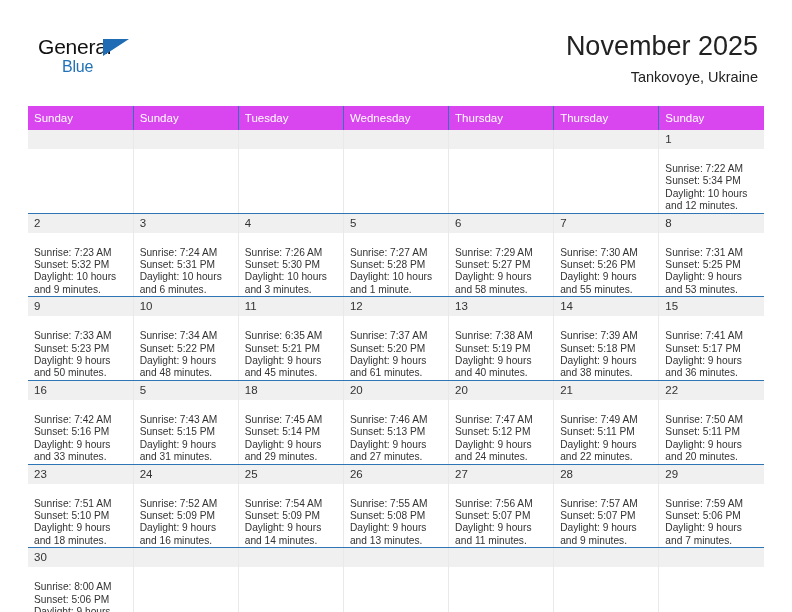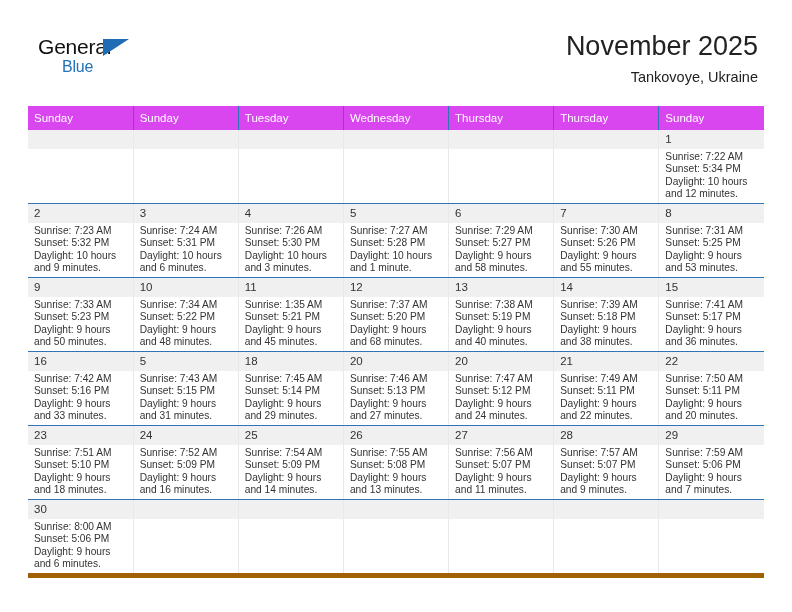--- a/index.html
+++ b/index.html
@@ -120,20 +120,21 @@
     padding: 3px 0 3px 6px;
     height: 13px;
     line-height: 13px;
   }
   .daynum.empty { color: transparent; }
   .info {
     padding: 2px 5px 0 6px;
     font-size: 10.2px;
     color: #333333;
     line-height: 12.4px;
+    margin-top: 12px;
   }
   .info div { white-space: nowrap; }
 </style>
 </head>
 <body>
 
 <div class="page">
 
   <div class="top">
     <div class="logo">
@@ -269,33 +270,33 @@
             <div class="info">
               <div>Sunrise: 7:34 AM</div>
               <div>Sunset: 5:22 PM</div>
               <div>Daylight: 9 hours</div>
               <div>and 48 minutes.</div>
             </div>
           </td>
           <td>
             <div class="daynum">11</div>
             <div class="info">
-              <div>Sunrise: 1:35 AM</div>
+              <div>Sunrise: 6:35 AM</div>
               <div>Sunset: 5:21 PM</div>
               <div>Daylight: 9 hours</div>
               <div>and 45 minutes.</div>
             </div>
           </td>
           <td>
             <div class="daynum">12</div>
             <div class="info">
               <div>Sunrise: 7:37 AM</div>
               <div>Sunset: 5:20 PM</div>
               <div>Daylight: 9 hours</div>
-              <div>and 68 minutes.</div>
+              <div>and 61 minutes.</div>
             </div>
           </td>
           <td>
             <div class="daynum">13</div>
             <div class="info">
               <div>Sunrise: 7:38 AM</div>
               <div>Sunset: 5:19 PM</div>
               <div>Daylight: 9 hours</div>
               <div>and 40 minutes.</div>
             </div>

